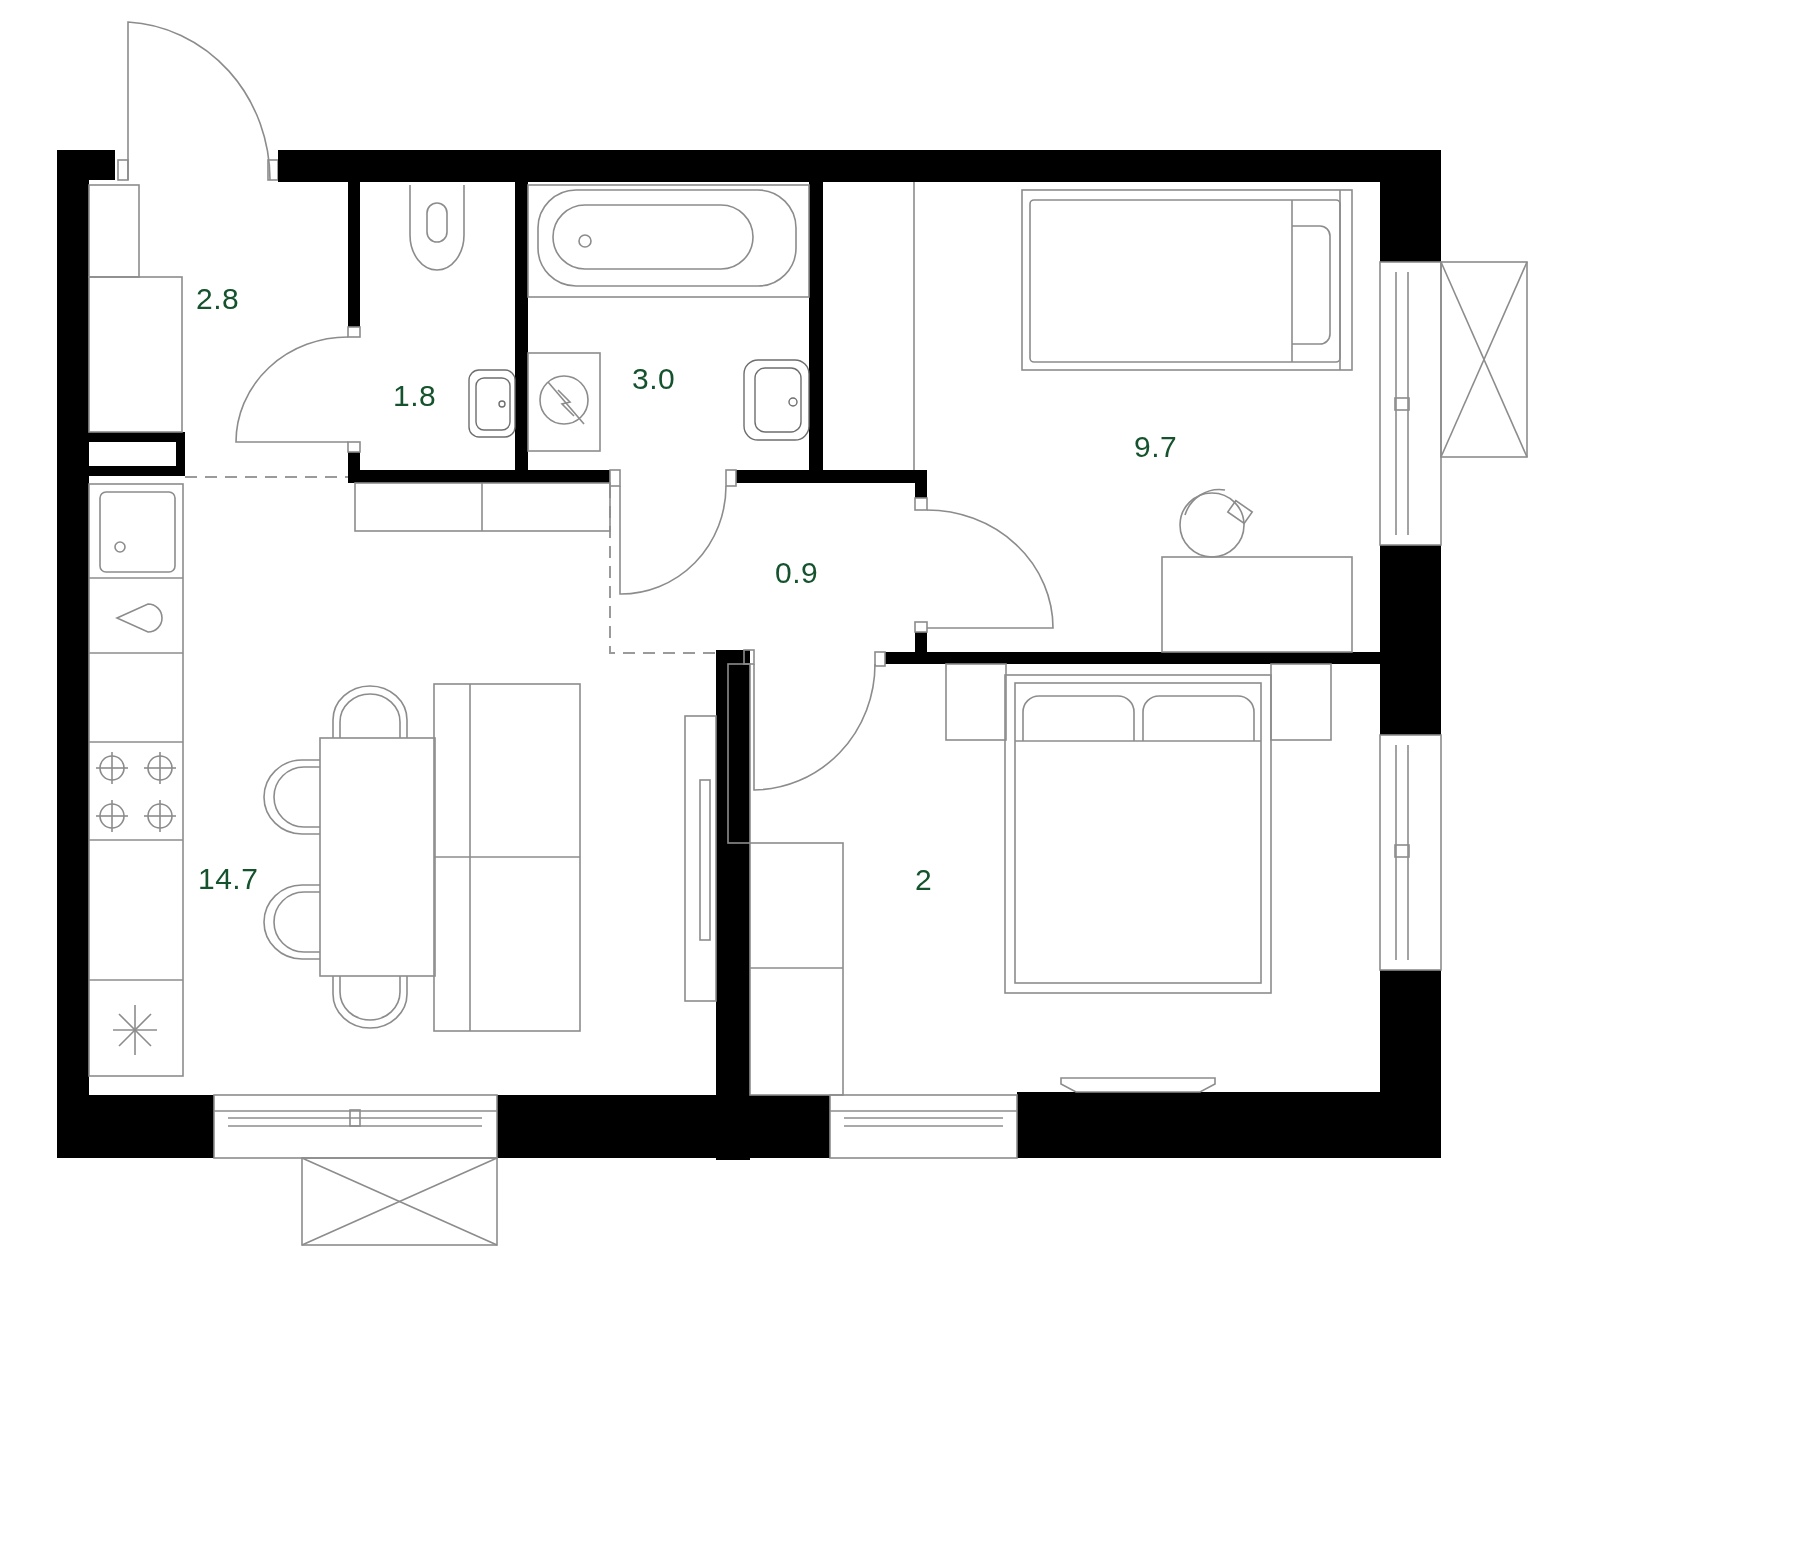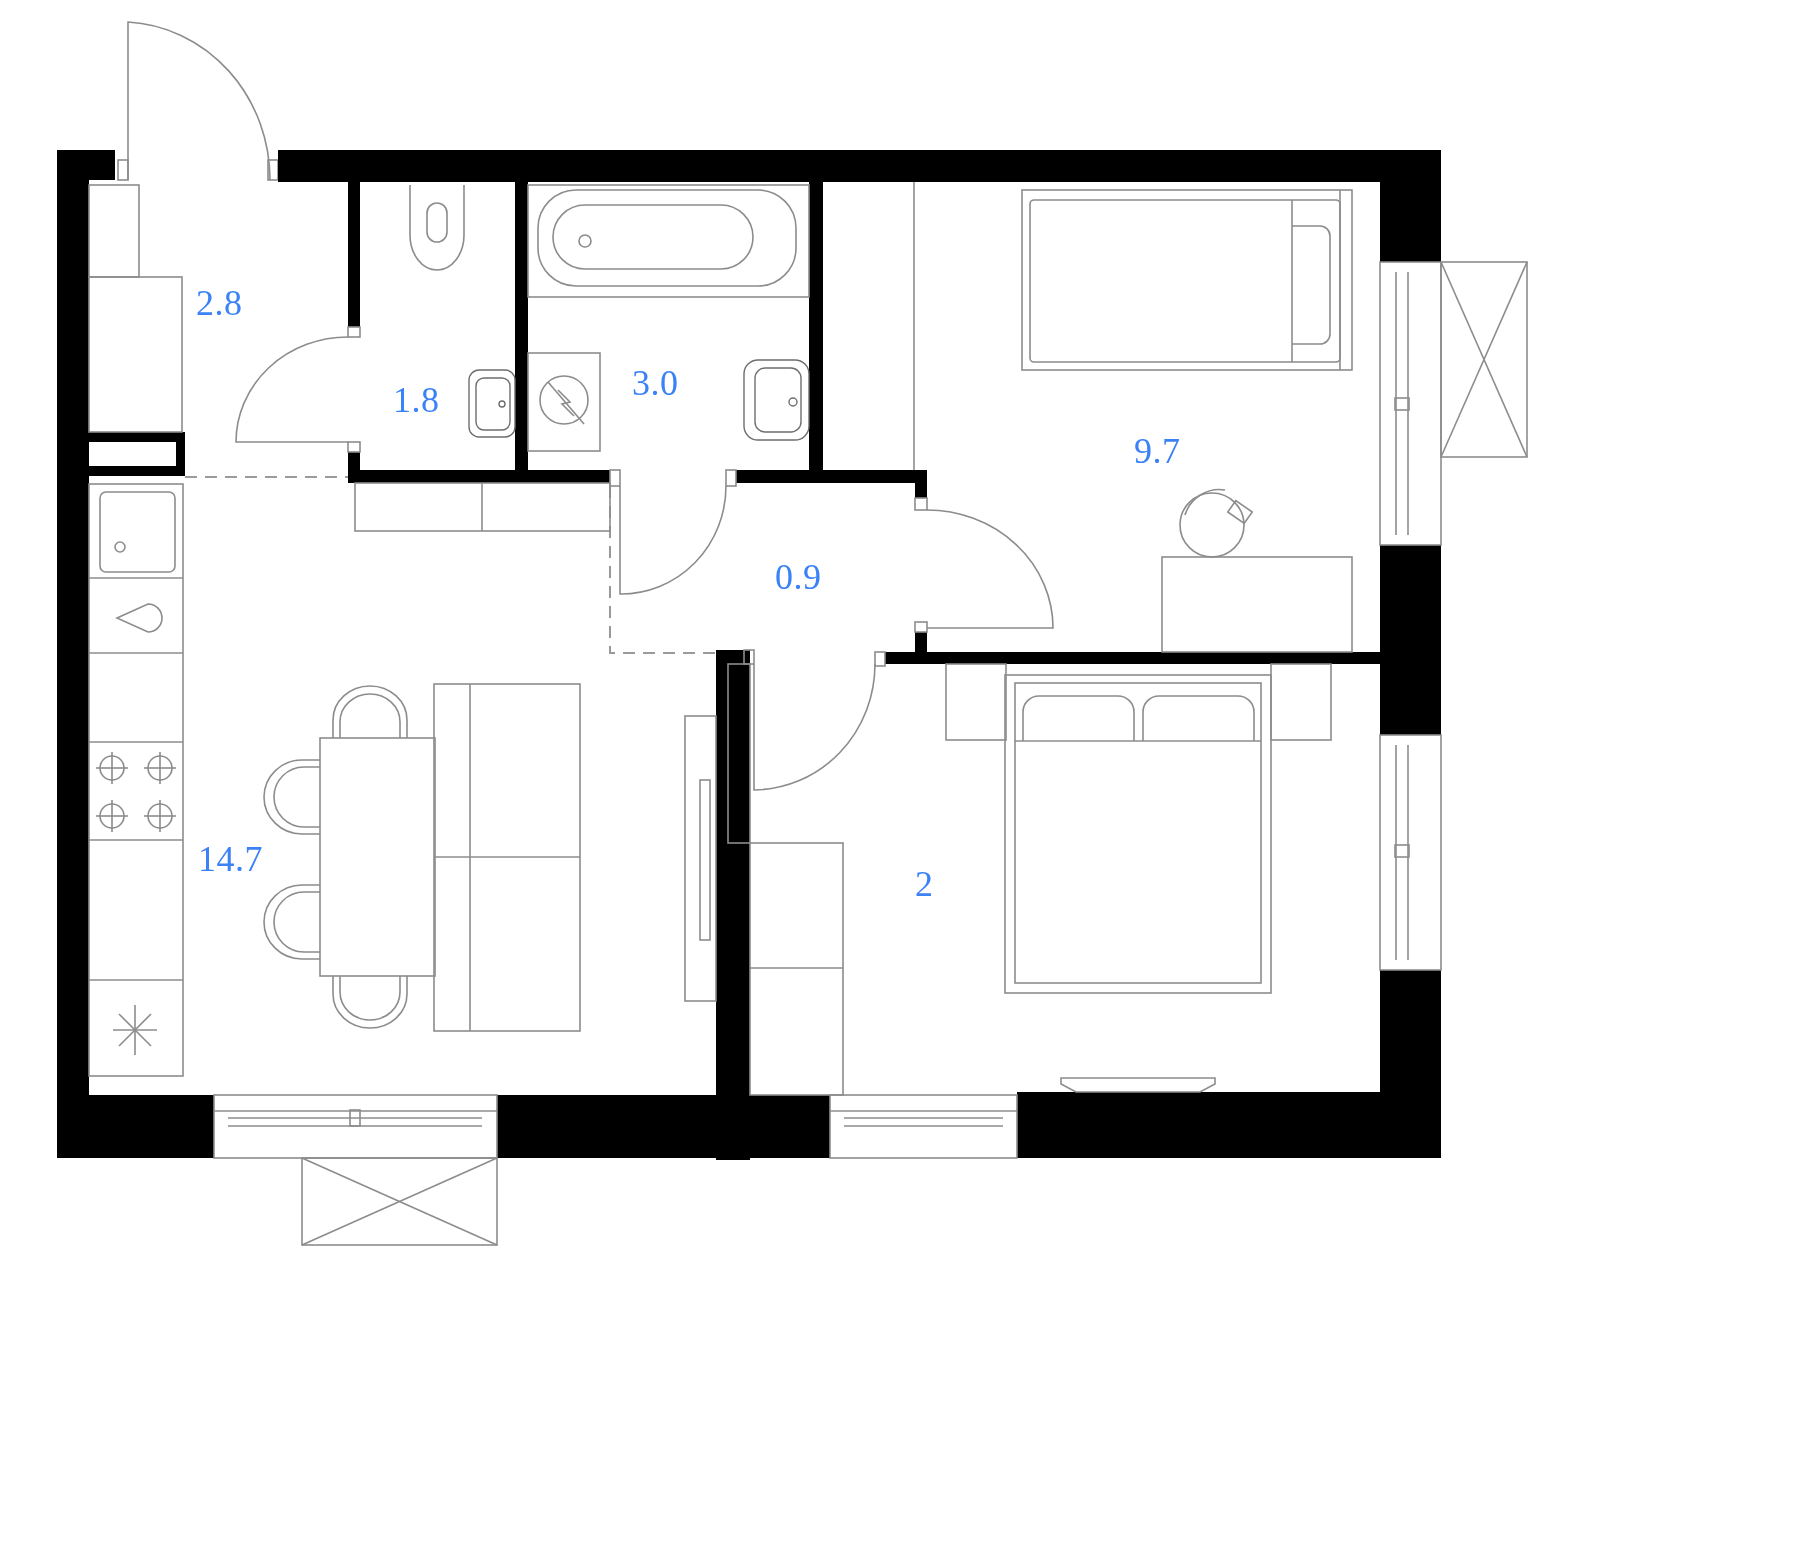--- a/index.html
+++ b/index.html
@@ -3,21 +3,21 @@
 <meta charset="utf-8">
 <style>
   html, body { margin: 0; padding: 0; background: #ffffff; }
   body { width: 1800px; height: 1556px; position: relative; overflow: hidden; font-family: "Liberation Sans", sans-serif; }
   #plan { position: absolute; left: 0; top: 0; width: 1800px; height: 1556px; }
   .wall { fill: #000000; }
   .thin { fill: none; stroke: #8c8c8c; stroke-width: 1.6; }
   .thin2 { fill: none; stroke: #6e6e6e; stroke-width: 1.4; }
   .white { fill: #ffffff; }
   .dash { fill: none; stroke: #9a9a9a; stroke-width: 2; stroke-dasharray: 12 8; }
-  .label { position: absolute; font-family: Liberation Serif, serif; font-size: 36px; color: #3b82f6; letter-spacing: 0.5px; white-space: nowrap; }
+  .label { position: absolute; font-family: Liberation Sans, sans-serif; font-size: 30px; color: #14532d; letter-spacing: 0.5px; white-space: nowrap; }
 </style>
 </head>
 <body>
 
 <svg id="plan" viewBox="0 0 1800 1556" xmlns="http://www.w3.org/2000/svg">
 
   <g>
     <path class="thin" d="M128 180 L128 22 A150 158 0 0 1 270 180"></path>
     <rect class="thin" x="118" y="160" width="10" height="20"></rect>
     <rect class="thin" x="268" y="160" width="10" height="20"></rect>
@@ -243,14 +243,14 @@
 
     <path class="thin" d="M1061 1078 L1215 1078 L1215 1084 L1200 1092 L1076 1092 L1061 1084 Z"></path>
   </g>
 </svg>
 
 <div class="label" style="left:196px; top:282px;">2.8</div>
 <div class="label" style="left:393px; top:344px;margin-top:35px;">1.8</div>
 <div class="label" style="left:632px; top:362px;">3.0</div>
 <div class="label" style="left:775px; top:556px;">0.9</div>
 <div class="label" style="left:1106px; top:430px;margin-left:28px;">9.7</div>
-<div class="label" style="left:198px; top:838px;">14.7</div>
+<div class="label" style="left:198px; top:862px;">14.7</div>
 <div class="label" style="left:915px; top:863px;">2</div>
 
 </body></html>

